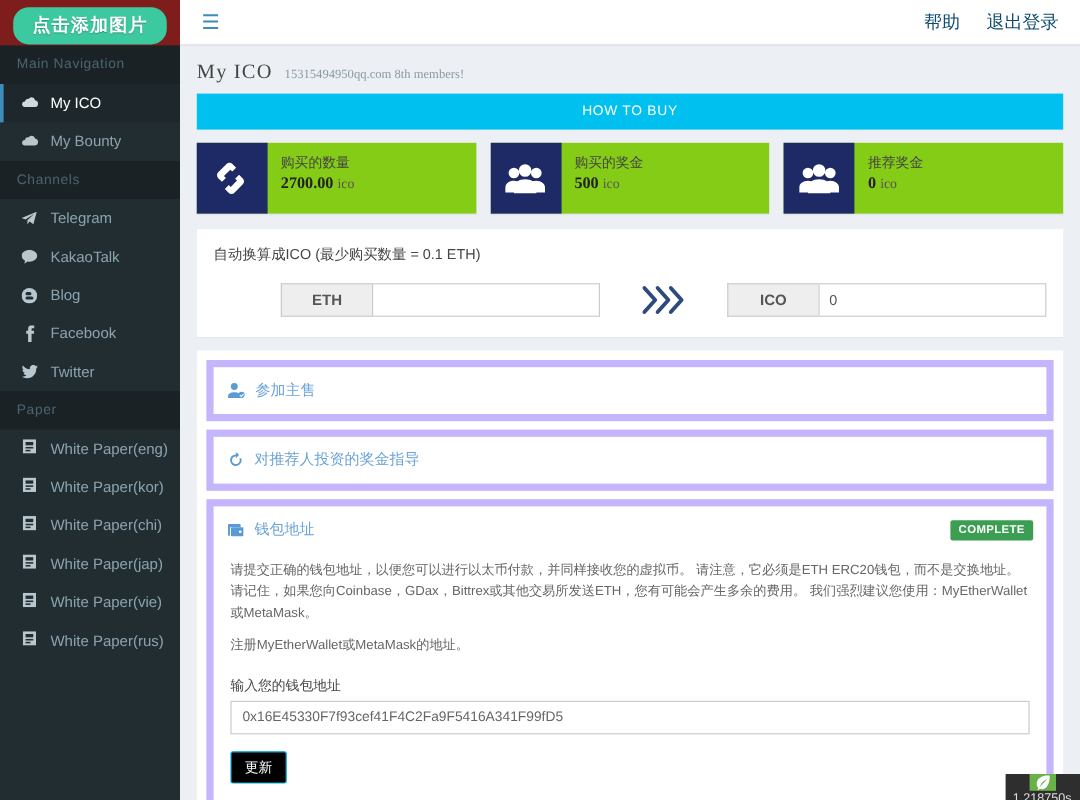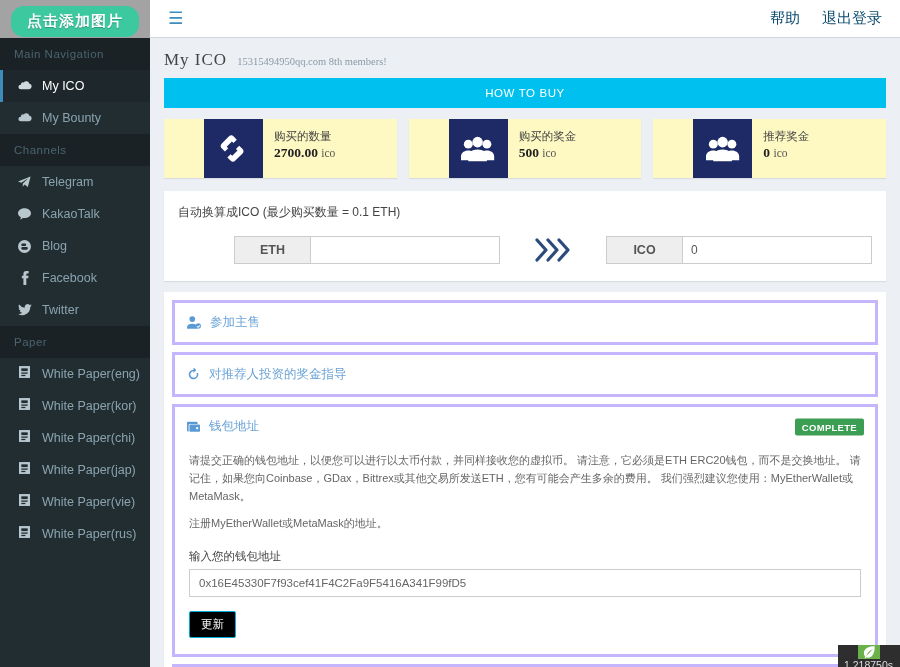--- a/index.html
+++ b/index.html
@@ -6,21 +6,21 @@
   html, body { margin:0; padding:0; }
   body {
     width:900px; height:667px; overflow:hidden;
     font-family:"Liberation Sans","DejaVu Sans",sans-serif;
     font-size:13px; color:#333; background:#ecf0f5;
   }
   .app { display:flex; width:900px; height:667px; position:relative; }
 
   
   .sidebar { width:150px; min-width:150px; background:#222d32; height:667px; overflow:hidden; }
-  .logo-wrap { height:38px; display:flex; align-items:center; justify-content:center; background:#a3a3a3; padding-top:4px;}
+  .logo-wrap { height:38px; display:flex; align-items:center; justify-content:center; background:#7f1d1d; padding-top:4px;}
   .logo-btn {
     background:#3cc9a0; color:#fff; font-weight:bold; font-size:15px;
     border-radius:13px; padding:4px 14px; letter-spacing:1px;
     border:2px solid #3cc9a0; white-space:nowrap;
     text-shadow:0 1px 1px rgba(0,0,0,.25);
   }
   .nav-header {
     color:#4b646f; font-size:11.5px; padding:10px 14px 10px 14px;
     background:#1a2226; letter-spacing:.5px;
   }
@@ -51,23 +51,22 @@
 
   .content { padding:0 14px 14px 14px; }
 
   .howtobuy {
     background:#00c0ef; color:#fff; text-align:center; font-size:11.5px;
     padding:9px 0; letter-spacing:.6px; cursor:pointer; margin-bottom:11px;
   }
 
   .stats { display:flex; gap:12px; margin-bottom:12px; }
   .stat {
-    flex:1; background:#fef9c3; display:flex; align-items:stretch; height:59px;
+    flex:1; background:#84cc16; display:flex; align-items:stretch; height:59px;
     box-shadow:0 1px 1px rgba(0,0,0,.08);
-    padding-left:40px;
   }
   .stat-icon {
     width:59px; min-width:59px; background:#1d2a66; color:#fff;
     display:flex; align-items:center; justify-content:center;
   }
   .stat-body { padding:10px 0 0 11px; line-height:1.25; }
   .stat-label { font-size:11.5px; color:#444; }
   .stat-value { font-size:13.5px; font-weight:bold; color:#222; margin-top:2px;font-family:Liberation Serif, serif; }
   .stat-value .unit { font-weight:normal; font-size:11.5px; color:#555; }
 
@@ -85,21 +84,21 @@
   }
   .ig-input {
     flex:1; border:1px solid #ccc; padding:6px 8px; font-size:12px; color:#555;
     outline:none; background:#fff; font-family:"Liberation Sans",sans-serif;
   }
   .ig-input::placeholder { color:#999; }
   .arrows { flex:0 0 auto; width:106px; display:flex; justify-content:center; color:#2c4a7c; }
 
   
   .accordion-box { background:#fff; box-shadow:0 1px 1px rgba(0,0,0,.08); padding:8px; }
-  .panel { border:3px solid #c4b5fd; margin-bottom:7px; background:#fff; }
+  .panel { border:6px solid #c4b5fd; margin-bottom:7px; background:#fff; }
   .panel:last-child { margin-bottom:0; }
   .panel-head {
     display:flex; align-items:center; gap:9px; padding:11px 12px; cursor:pointer;
     color:#6ba3d6; font-size:12.5px; position:relative;
   }
   .panel-head .pico { color:#5b9bd5; display:flex; align-items:center; }
   .badge-complete {
     position:absolute; right:11px; top:50%; transform:translateY(-50%);
     background:#3c9e52; color:#fff; font-size:9.5px; font-weight:bold;
     padding:3px 7px; letter-spacing:.3px; border-radius:2px;

